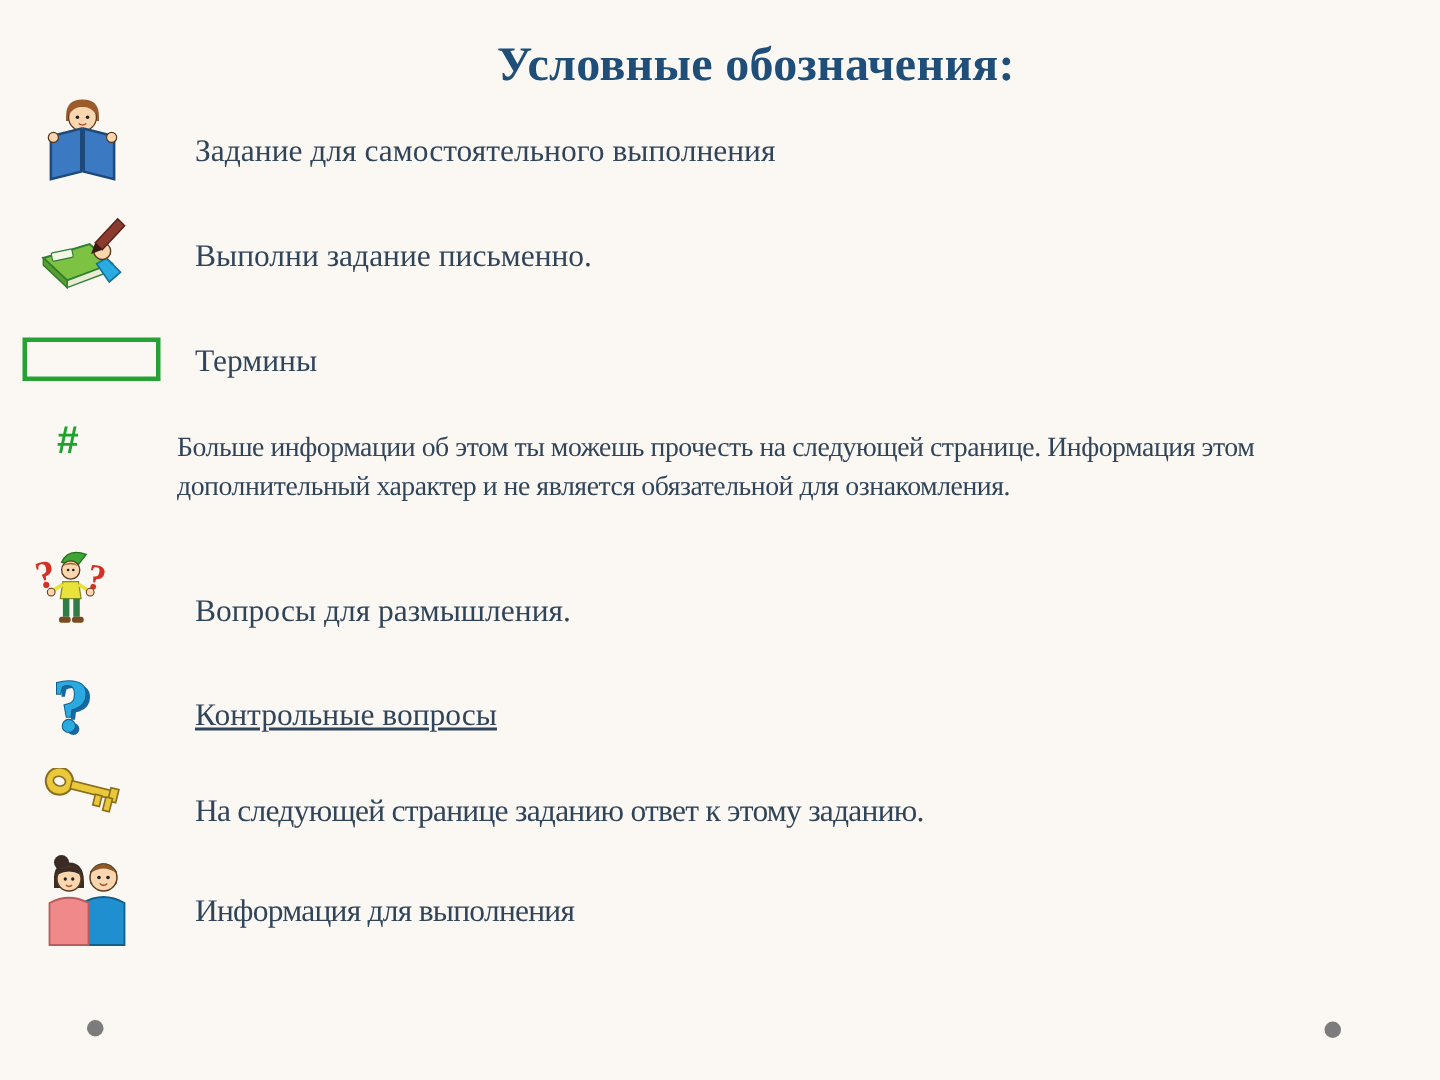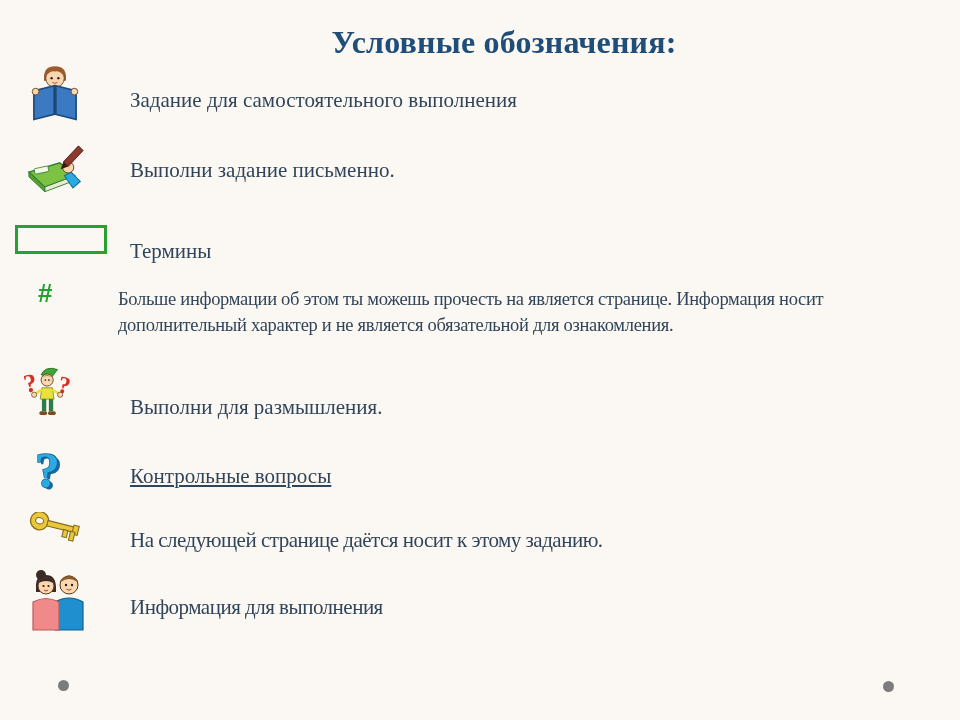--- a/index.html
+++ b/index.html
@@ -88,26 +88,26 @@
         <path d="M40 21 L44 18" stroke="#5a3a1e" stroke-width="1.2" fill="none"></path>
         <path d="M56 2 L61 7 L45 24 L40 19 Z" fill="#8B3A2E" stroke="#55201a" stroke-width="1"></path>
         <path d="M40 19 L45 24 L37 27 Z" fill="#3a1a14"></path>
       </svg>
     </span>
     <div class="label" style="top:158px;text-align:right;">Выполни задание письменно.</div>
   </div>
 
   <div class="row">
     <span class="terms-box"></span>
-    <div class="label" style="top:239px;text-align:center;">Термины</div>
+    <div class="label" style="top:228px;text-align:center;">Термины</div>
   </div>
 
   <div class="row">
     <span class="hash">#</span>
-    <div class="desc" style="top:286px;">Больше информации  об этом ты можешь прочесть на является странице. Информация носит дополнительный характер и не является обязательной для ознакомления.</div>
+    <div class="desc" style="top:286px;">Больше информации  об этом ты можешь прочесть на следующей странице. Информация этом дополнительный характер и не является обязательной для ознакомления.</div>
   </div>
 
   <div class="row">
     <span class="icon" style="left:22px;top:362px;">
       <svg width="52" height="62" viewBox="0 0 60 64">
         <text x="2" y="30" font-size="30" font-weight="bold" fill="#D62F23" font-family="Liberation Serif, serif" transform="rotate(-12 12 20)">?</text>
         <text x="42" y="32" font-size="28" font-weight="bold" fill="#D62F23" font-family="Liberation Serif, serif" transform="rotate(12 48 22)">?</text>
         <path d="M22 11 Q27 0 41 5 L34 14 Z" fill="#3FA535" stroke="#23701d" stroke-width="1"></path>
         <circle cx="29" cy="17" r="7" fill="#FBD6AE" stroke="#5a3a1e" stroke-width="1"></circle>
         <path d="M23 14 Q29 9 35 14 Q29 11 23 14 Z" fill="#8B5A2B"></path>
@@ -117,21 +117,21 @@
         <path d="M23 28 L15 33" stroke="#E8E23A" stroke-width="3" fill="none"></path>
         <path d="M35 28 L43 33" stroke="#E8E23A" stroke-width="3" fill="none"></path>
         <circle cx="14" cy="34" r="3" fill="#FBD6AE" stroke="#5a3a1e" stroke-width="0.8"></circle>
         <circle cx="44" cy="34" r="3" fill="#FBD6AE" stroke="#5a3a1e" stroke-width="0.8"></circle>
         <rect x="23" y="39" width="5" height="14" fill="#2E7D46"></rect>
         <rect x="31" y="39" width="5" height="14" fill="#2E7D46"></rect>
         <rect x="20" y="53" width="9" height="4.5" rx="2" fill="#7a4a21"></rect>
         <rect x="30" y="53" width="9" height="4.5" rx="2" fill="#7a4a21"></rect>
       </svg>
     </span>
-    <div class="label" style="top:395px;">Выполни для размышления.</div>
+    <div class="label" style="top:395px;">Вопросы для размышления.</div>
   </div>
 
   <div class="row">
     <span class="icon" style="left:30px;top:445px;">
       <svg width="40" height="58" viewBox="0 0 40 58">
         <text x="8" y="44" font-size="50" font-weight="bold" fill="#16689F" font-family="Liberation Serif, serif">?</text>
         <text x="5" y="42" font-size="50" font-weight="bold" fill="#2BAAE2" stroke="#135F8C" stroke-width="1.4" paint-order="stroke fill" font-family="Liberation Serif, serif">?</text>
       </svg>
     </span>
     <div class="label" style="top:464px;text-decoration:underline;">Контрольные вопросы</div>
@@ -143,21 +143,21 @@
         <g transform="rotate(14 32 20)">
           <circle cx="13" cy="14" r="10" fill="#E9C93B" stroke="#8a6d1d" stroke-width="1.5"></circle>
           <ellipse cx="13" cy="14" rx="4.5" ry="3.5" fill="#FBF8F3" stroke="#8a6d1d" stroke-width="1.2"></ellipse>
           <rect x="22" y="11.5" width="33" height="6" fill="#E9C93B" stroke="#8a6d1d" stroke-width="1.2"></rect>
           <rect x="51" y="9.5" width="6" height="10" fill="#E9C93B" stroke="#8a6d1d" stroke-width="1.2"></rect>
           <rect x="41" y="17" width="5" height="8" fill="#E9C93B" stroke="#8a6d1d" stroke-width="1.2"></rect>
           <rect x="49" y="17" width="5" height="10" fill="#E9C93B" stroke="#8a6d1d" stroke-width="1.2"></rect>
         </g>
       </svg>
     </span>
-    <div class="label narrow" style="top:528px;">На следующей странице даётся носит к этому заданию.</div>
+    <div class="label narrow" style="top:528px;">На следующей странице заданию ответ к этому заданию.</div>
   </div>
 
   <div class="row">
     <span class="icon" style="left:27px;top:568px;">
       <svg width="64" height="64" viewBox="0 0 64 64">
         <path d="M33 13 Q42 2 51 13 L51 21 L33 21 Z" fill="#8B5A2B"></path>
         <circle cx="42" cy="17" r="9" fill="#FBD6AE" stroke="#5a3a1e" stroke-width="1"></circle>
         <path d="M33.5 14 A9 9 0 0 1 50.5 14 Q42 8 33.5 14 Z" fill="#8B5A2B"></path>
         <circle cx="39" cy="17" r="1.2" fill="#222"></circle>
         <circle cx="45" cy="17" r="1.2" fill="#222"></circle>

